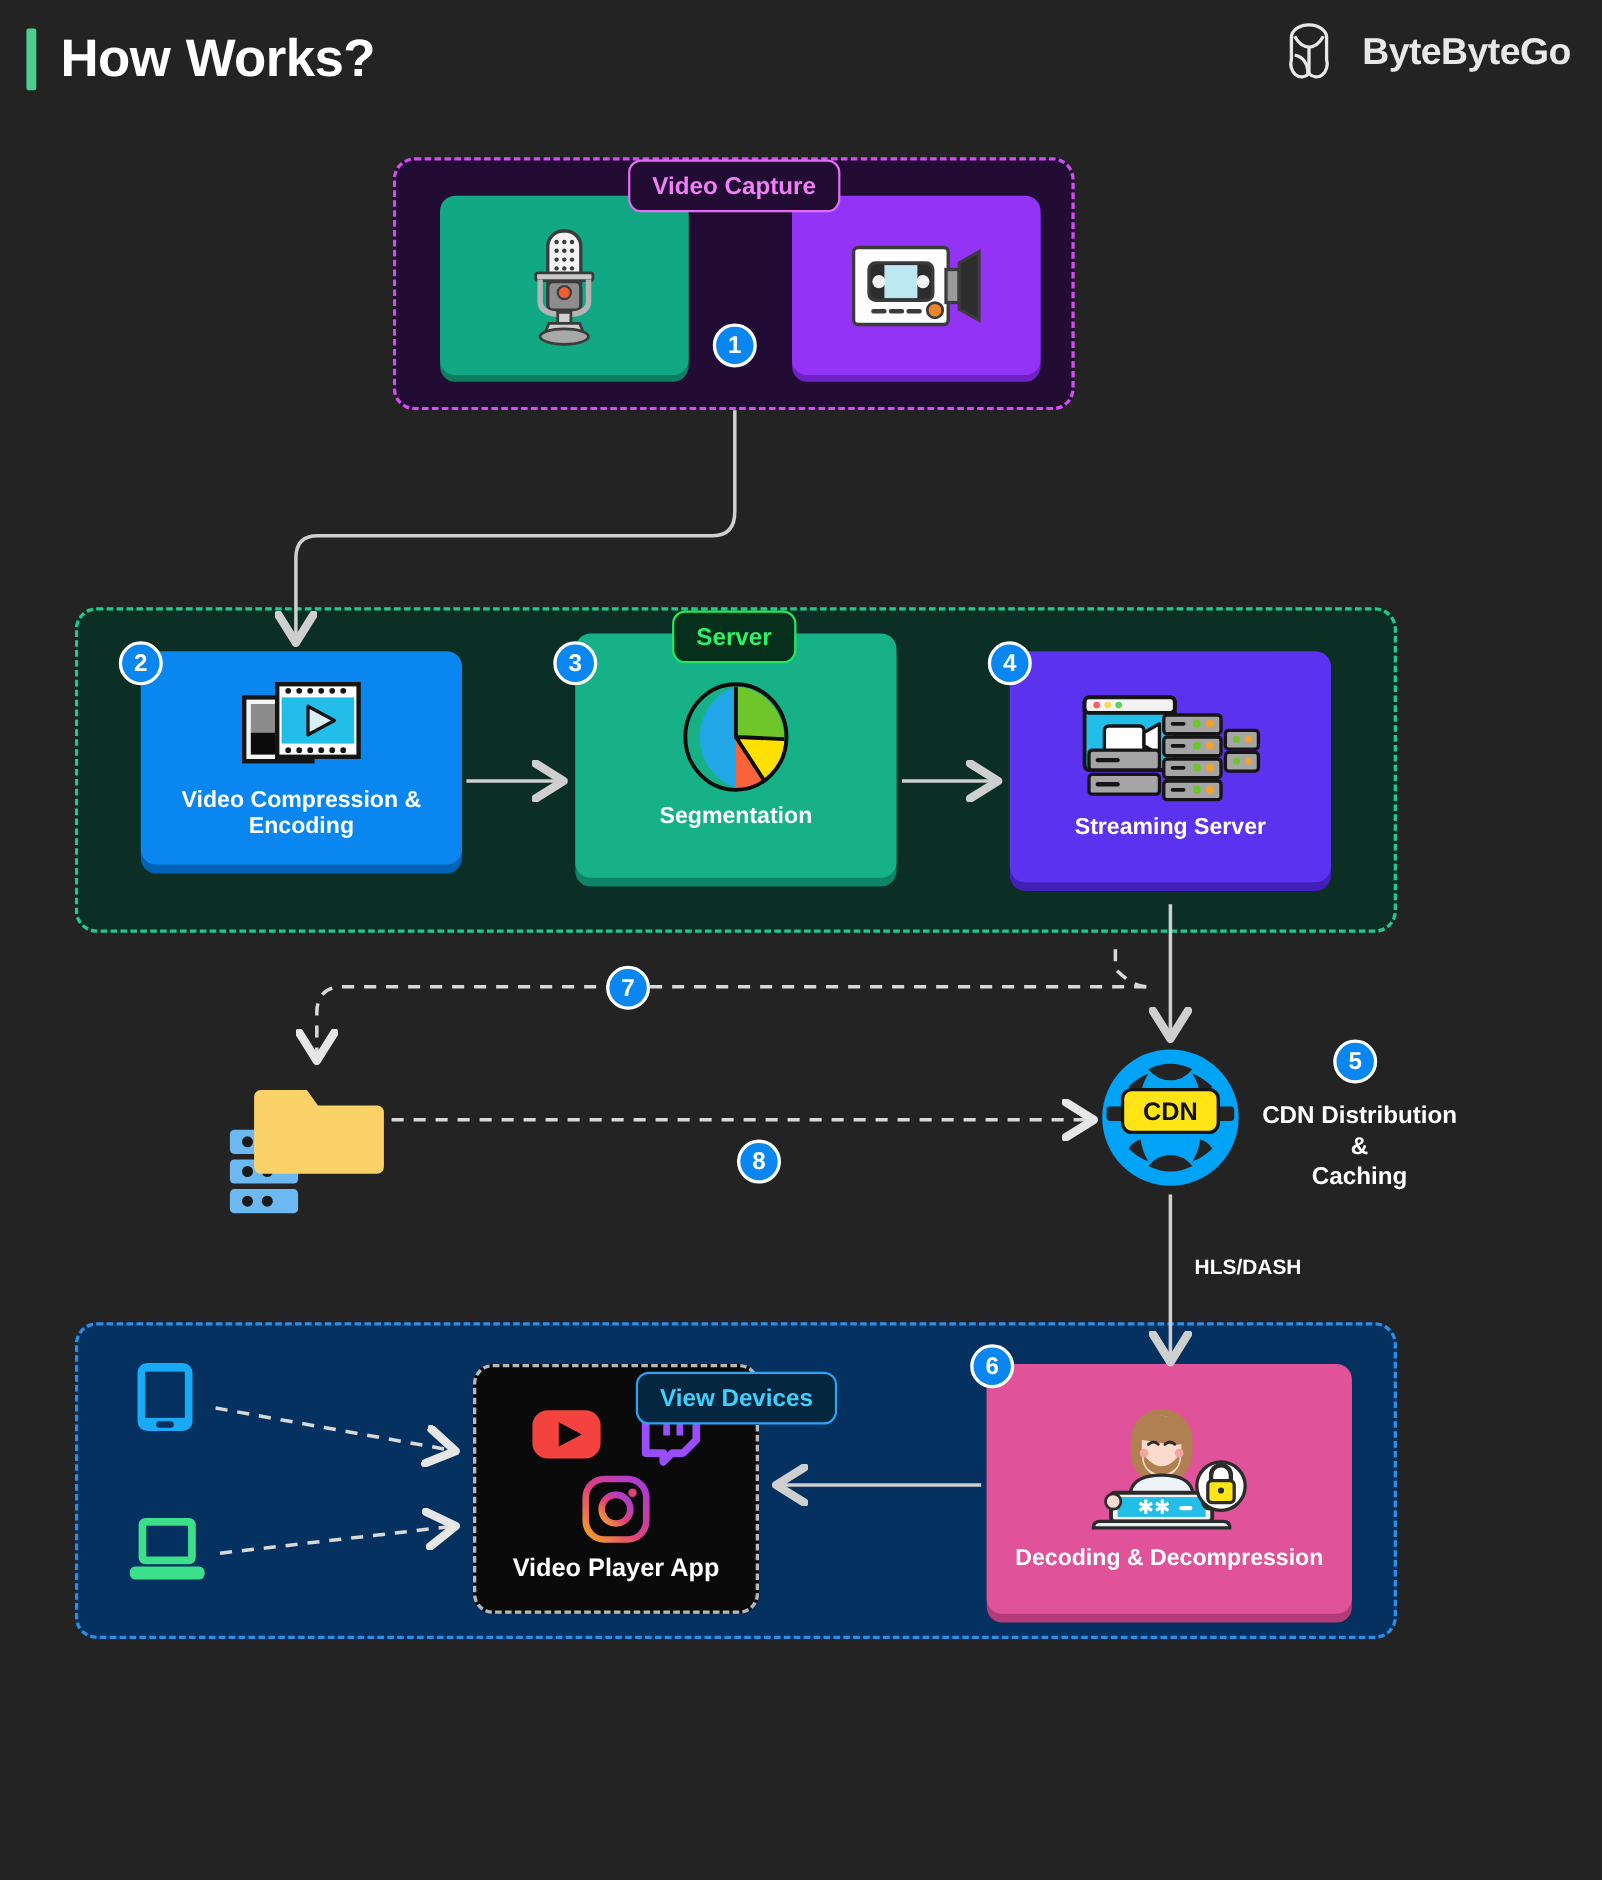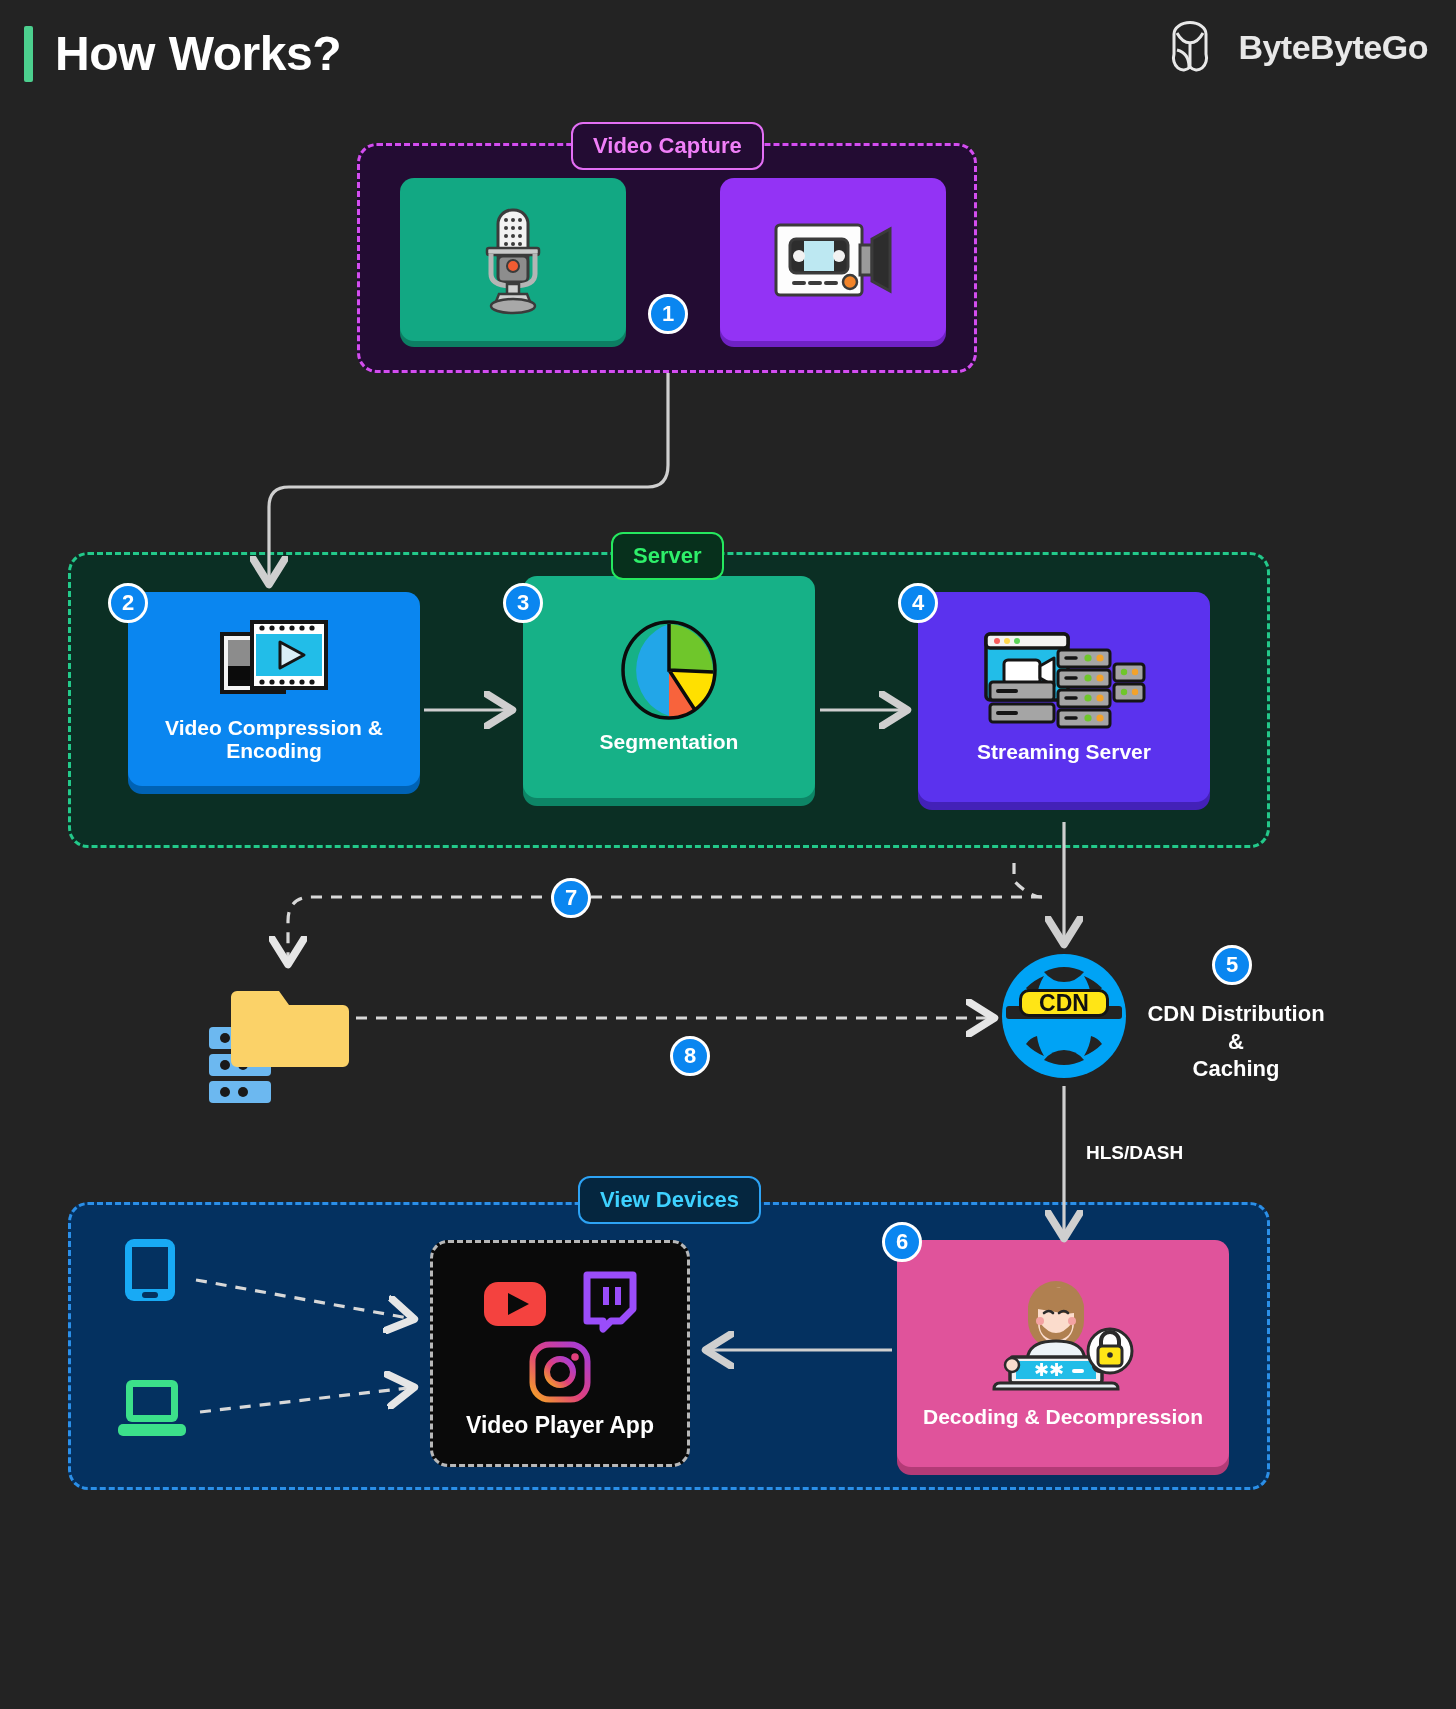--- a/index.html
+++ b/index.html
@@ -24,33 +24,34 @@
   #brand { top:24px; right:28px; display:flex; align-items:center; gap:28px; }
   #brand-name { font-size:34px; font-weight:bold; color:#e8e8e8; letter-spacing:-0.5px;}
 
   
   .group { border-radius:20px; position:absolute; }
   .group-label {
     position:absolute; z-index:6;
     border-radius:12px; padding:9px 20px;
     font-size:22px; font-weight:bold;
     white-space:nowrap;
+    margin-top:23px;
   }
 
   #grp-capture { left:357px; top:143px; width:620px; height:230px;
       background:#230c33; border:3px dashed #d44df0; }
   #lbl-capture { left:571px; top:122px; background:#230c33; border:2.5px solid #e36ff5; color:#f07ff8; }
 
   #grp-server { left:68px; top:552px; width:1202px; height:296px;
       background:#0b2f24; border:3px dashed #23c98a; }
   #lbl-server { left:611px; top:532px; background:#07301c; border:2.5px solid #25e85f; color:#2ef06a; }
 
   #grp-devices { left:68px; top:1202px; width:1202px; height:288px;
       background:#043160; border:3px dashed #2b8fe8; }
-  #lbl-devices { left:578px; top:1176px; background:#05263f; border:2.5px solid #2da3f5; color:#3ed1ff; }
+  #lbl-devices { left:578px; top:1224px; background:#05263f; border:2.5px solid #2da3f5; color:#3ed1ff; }
 
   
   .card { position:absolute; border-radius:14px; display:flex;
     flex-direction:column; align-items:center; justify-content:center; }
   .card-label { color:#fff; font-size:21px; font-weight:bold; text-align:center; line-height:1.1; }
 
   #card-mic { left:400px; top:178px; width:226px; height:163px; background:#12a883;
      box-shadow:0 6px 0 #0c7f63; }
   #card-cam { left:720px; top:178px; width:226px; height:163px; background:#9333f5;
      box-shadow:0 6px 0 #6f22c4; }
@@ -89,21 +90,21 @@
   #badge8 { left:670px; top:1036px; }
 
   
   #cdn-caption { left:1146px; top:1000px; width:180px; text-align:center;
      font-size:22px; font-weight:bold; line-height:1.25; }
   #hls-label { left:1086px; top:1142px; font-size:19px; font-weight:bold; }
 
   
   #cdn-globe { left:1000px; top:952px; width:128px; height:128px; }
   #cdn-pill {
-    position:absolute; left:1019px; top:989px; width:90px; height:28px;
+    position:absolute; left:1019px; top:989px; width:90px; height:42px;
     background:#ffe516; border:3px solid #141414; border-radius:10px;
     color:#111; font-size:23px; font-weight:bold;
     display:flex; align-items:center; justify-content:center; z-index:3;
   }
 
   
   #storage-icon { left:205px; top:975px; width:150px; height:130px; }
 
   
   #dev-phone { left:124px; top:1238px; width:52px; height:64px; }

